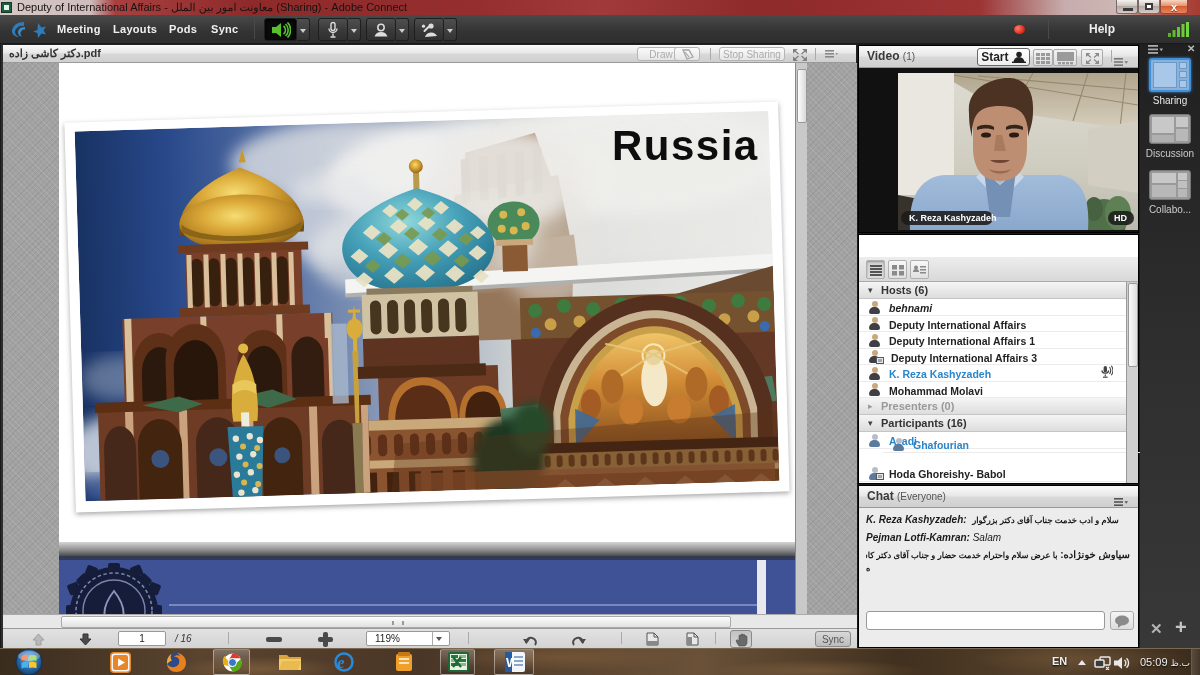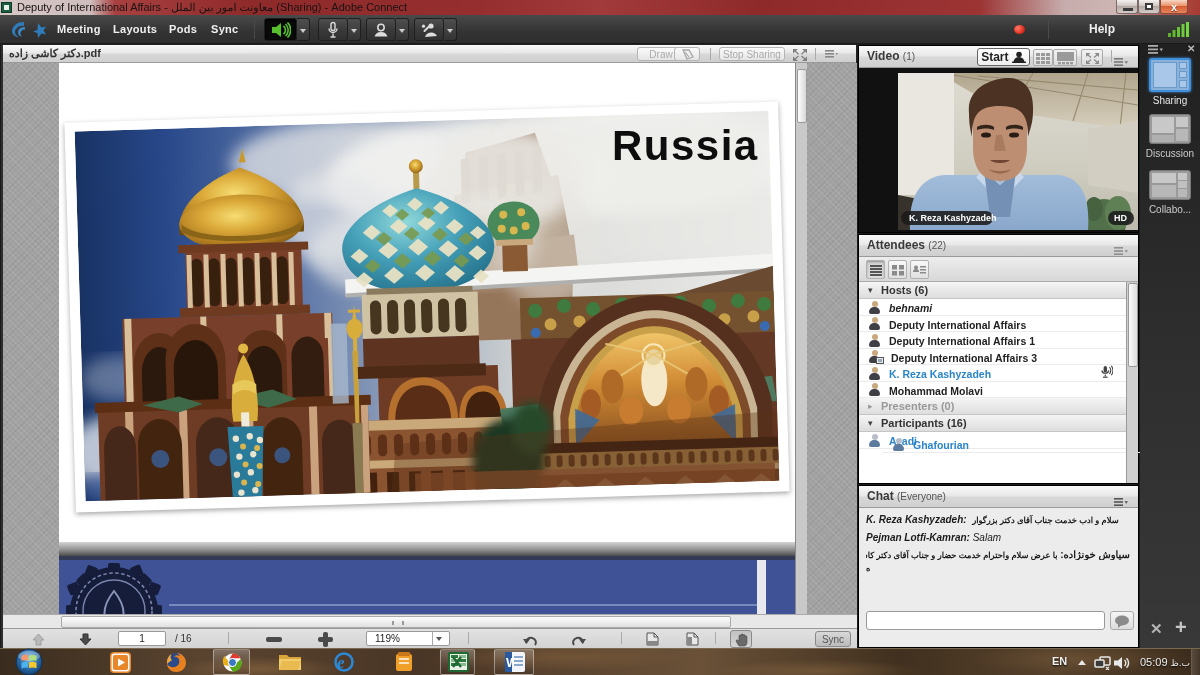--- a/index.html
+++ b/index.html
@@ -681,21 +681,21 @@
           <div id="hthumb"></div>
         </div>
       <div id="pdfbar">
         <svg class="pdficon" style="left:29px; top:4px;" width="13" height="13" viewBox="0 0 13 13">
             <polygon points="6.5,1 12,7 9,7 9,12 4,12 4,7 1,7" fill="#b9b9b9" stroke="#a0a0a0"></polygon>
           </svg>
         <svg class="pdficon" style="left:76px; top:4px;" width="13" height="13" viewBox="0 0 13 13">
             <polygon points="6.5,12 12,6 9,6 9,1 4,1 4,6 1,6" fill="#4a4a4a" stroke="#333"></polygon>
           </svg>
         <div class="pdfbox" style="left:115px; width:48px;">1</div>
-        <div class="pdftext" style="left:172px;">/ 16</div>
+        <div class="pdftext" style="left:172px;font-style:italic;">/ 16</div>
         <div class="hsep" style="left:225px;"></div>
         <div class="pdficon" style="left:263px; top:8px;">
             <svg width="16" height="5" viewBox="0 0 16 5">
               <rect x="0" y="0" width="16" height="5" rx="2" fill="#4a4a4a"></rect>
             </svg>
           </div>
         <div class="pdficon" style="left:315px; top:3px;">
             <svg width="15" height="15" viewBox="0 0 15 15">
               <rect x="5" y="0" width="5" height="15" rx="2" fill="#4a4a4a"></rect>
               <rect x="0" y="5" width="15" height="5" rx="2" fill="#4a4a4a"></rect>
@@ -846,31 +846,20 @@
             <path d="M92,87 L112,87 C108,91 96,91 92,87 Z" fill="#6e4434"></path>
             <path d="M91,96 C97,99 107,99 113,96 C109,102 95,102 91,96 Z" fill="#9a6850"></path>
             <rect x="3" y="138" width="92" height="14" rx="7" fill="#1a1a1a" opacity="0.88"></rect>
             <text x="11" y="148" font-family="Liberation Sans, sans-serif" font-size="9" font-weight="bold" fill="#fff">K. Reza Kashyzadeh</text>
             <rect x="210" y="138" width="26" height="14" rx="7" fill="#1a1a1a" opacity="0.88"></rect>
             <text x="216" y="148" font-family="Liberation Sans, sans-serif" font-size="9" font-weight="bold" fill="#fff">HD</text>
           </svg>
         </div>
       </div>
       <div id="attendpod">
-        <div id="attendhead" class="podhead">
-          <div class="podtitle">Attendees <span class="podcount">(22)</span></div>
-          <div class="podmenu" style="right:10px; opacity:.75;">
-            <svg width="14" height="9" viewBox="0 0 14 9">
-              <rect x="0" y="0" width="9" height="1.6" fill="#777"></rect>
-                <rect x="0" y="3.2" width="9" height="1.6" fill="#777"></rect>
-                <rect x="0" y="6.4" width="9" height="1.6" fill="#777"></rect>
-              <polygon points="10.5,3.2 14,3.2 12.25,5.8" fill="#777"></polygon>
-            </svg>
-          </div>
-        </div>
         <div id="atoolbar">
           <div class="tbtn pressed" style="left:7px;">
             <svg width="12" height="11" viewBox="0 0 12 11">
                 <g fill="#555">
                   <rect x="0" y="0" width="12" height="2"></rect>
                   <rect x="0" y="3" width="12" height="2"></rect>
                   <rect x="0" y="6" width="12" height="2"></rect>
                   <rect x="0" y="9" width="12" height="2"></rect>
                 </g>
               </svg>
@@ -932,20 +921,25 @@
             </div>
           <div class="agroup" style="top:116px; color:#999;"><span class="tri" style="color:#999;">▸</span><b>Presenters (0)</b></div>
           <div class="agroup" style="top:133px;"><span class="tri">▾</span><b>Participants (16)</b></div>
           <div class="arow" style="top:150px;">
               <span class="aicon part"></span>
               <span class="aname" style="color:#2a85c9;">Azadi</span>
             </div>
           <div class="arow" style="top:154px;margin-left:24px;">
               <span class="aicon part"></span>
               <span class="aname" style="color:#2a85c9;">Ghafourian</span>
+            </div>
+          <div class="arow" style="top:183px;">
+              <span class="aicon part"></span>
+              <span class="scrbadge"></span>
+              <span class="aname">Hoda Ghoreishy- Babol</span>
             </div>
           <div id="ascroll">
               <div id="athumb"></div>
             </div>
         </div>
       </div>
       <div id="chatpod">
         <div id="chathead" class="podhead">
           <div class="podtitle">Chat <span class="podcount">(Everyone)</span></div>
           <div class="podmenu" style="right:10px;">

